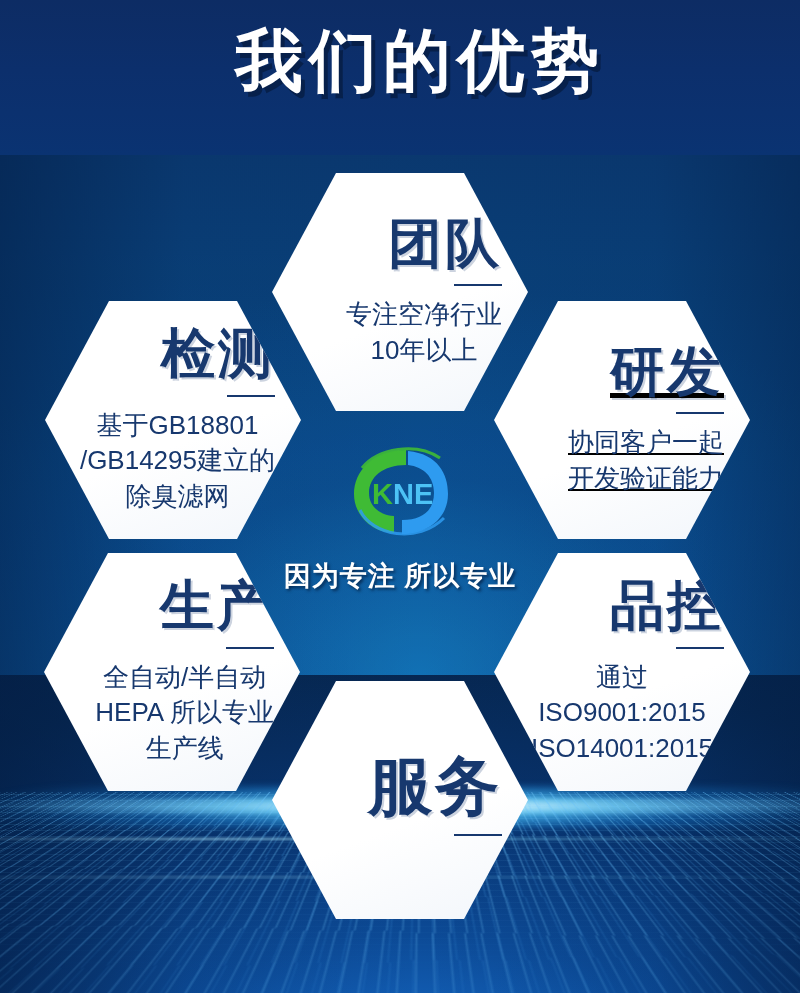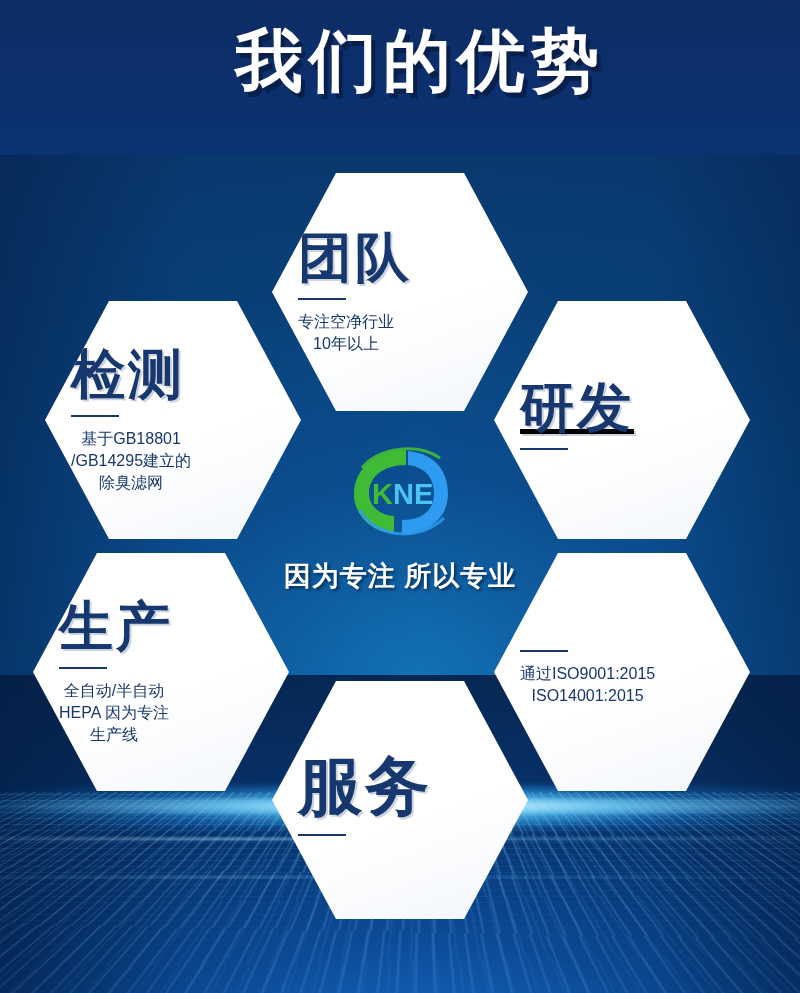--- a/index.html
+++ b/index.html
@@ -129,21 +129,21 @@
   
   .hex {
     position: absolute;
     width: 256px;
     height: 238px;
     background: linear-gradient(160deg, #ffffff 0%, #ffffff 58%, #f2f6fb 100%);
     -webkit-clip-path: polygon(25% 0%, 75% 0%, 100% 50%, 75% 100%, 25% 100%, 0% 50%);
             clip-path: polygon(25% 0%, 75% 0%, 100% 50%, 75% 100%, 25% 100%, 0% 50%);
     display: flex;
     flex-direction: column;
-    align-items: flex-start;
+    align-items: flex-end;
     justify-content: center;
     text-align: center;
     box-sizing: border-box;
     padding: 0 26px;
   }
   .hex-title {
     color: #17386e;
     font-weight: bold;
     font-size: 54px;
     line-height: 1.05;
@@ -151,31 +151,31 @@
     text-shadow: 2px 2px 0 rgba(23,56,110,0.22);
   }
   .hex-rule {
     width: 48px;
     height: 2px;
     background: #17386e;
     margin: 13px 0 11px 0;
   }
   .hex-desc {
     color: #17386e;
-    font-size: 16px;
+    font-size: 26px;
     line-height: 1.38;
     font-weight: normal;
     white-space: pre-line;
   }
 
   
   #hex-team      { left: 272px; top: 173px; }
   #hex-test      { left: 45px;  top: 301px; }
   #hex-rd        { left: 494px; top: 301px; text-decoration: underline; }
-  #hex-prod      { left: 33px;  top: 553px; }
+  #hex-prod      { left: 44px;  top: 553px; }
   #hex-qc        { left: 494px; top: 553px; }
   #hex-service   { left: 272px; top: 681px; }
 
   
   #hex-service .hex-title { font-size: 64px; }
 
   
   .center-block {
     position: absolute;
     left: 270px;
@@ -230,30 +230,33 @@
     <div class="hex-rule"></div>
     <div class="hex-desc">基于GB18801
 /GB14295建立的
 除臭滤网</div>
   </div>
 
   <div class="hex" id="hex-prod">
     <div class="hex-title">生产</div>
     <div class="hex-rule"></div>
     <div class="hex-desc">全自动/半自动
-HEPA 因为专注
+HEPA 所以专业
 生产线</div>
   </div>
 
   <div class="hex" id="hex-rd">
     <div class="hex-title">研发</div>
     <div class="hex-rule"></div>
+    <div class="hex-desc">协同客户一起
+开发验证能力</div>
   </div>
 
   <div class="hex" id="hex-qc">
+    <div class="hex-title">品控</div>
     <div class="hex-rule"></div>
     <div class="hex-desc">通过ISO9001:2015
 ISO14001:2015</div>
   </div>
 
   <div class="hex" id="hex-team">
     <div class="hex-title">团队</div>
     <div class="hex-rule"></div>
     <div class="hex-desc">专注空净行业
 10年以上</div>

